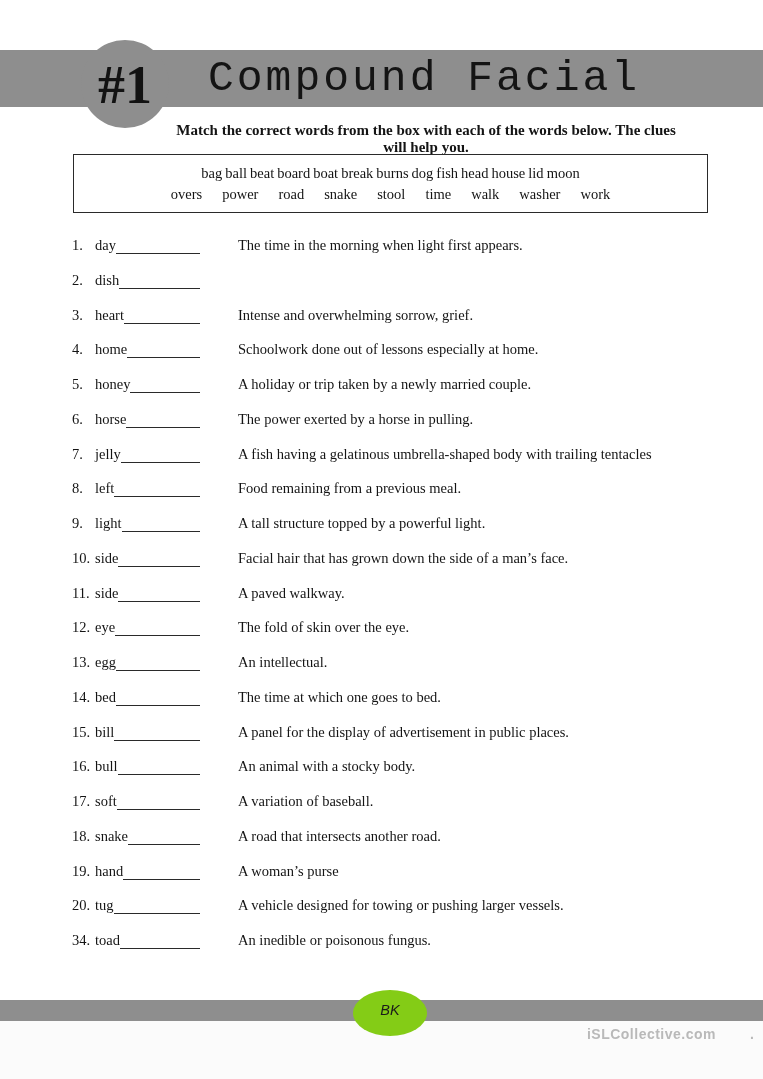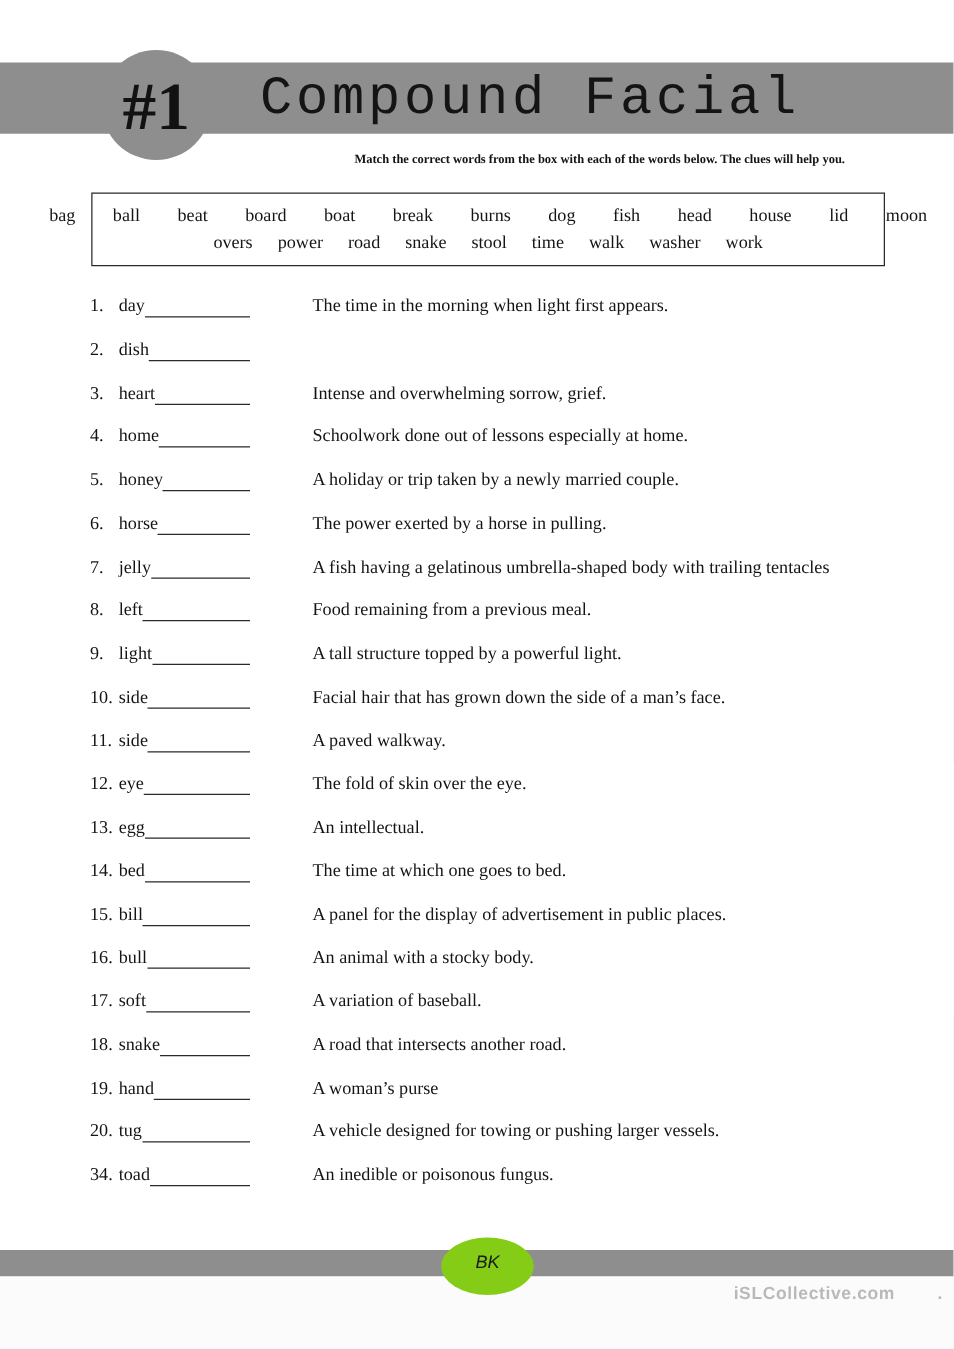--- a/index.html
+++ b/index.html
@@ -44,43 +44,43 @@
     font-family: "Liberation Mono", monospace;
     font-size: 43px;
     letter-spacing: 3px;
     color: #141414;
     white-space: nowrap;
   }
   .instruction {
     position: absolute;
     left: 176px; top: 122px;
     width: 500px;
-    text-align: right;
-    font-size: 10px;
+    text-align: center;
+    font-size: 15px;
     font-weight: bold;
     color: #141414;
   }
 
   
   .word-box {
     position: absolute;
     left: 73px; top: 154px;
     width: 635px; height: 59px;
     border: 1.5px solid #2a2a2a;
     box-sizing: border-box;
     display: flex; flex-direction: column;
     justify-content: center;
     gap: 3px;
   }
   .word-row {
     display: flex; justify-content: center;
     font-size: 14.5px;
     line-height: 18px;
   }
-  .word-row.row1 { gap: 30px; }
+  .word-row.row1 { gap: 3px; }
   .word-row.row2 { gap: 20px; }
 
   
   .list {
     position: absolute;
     left: 72px; top: 236px;
     width: 685px;
   }
   .item-row {
     display: flex;
@@ -94,21 +94,21 @@
     flex: none; width: 105px;
     display: flex; align-items: baseline;
   }
   .blank {
     flex: 1;
     border-bottom: 1.3px solid #2a2a2a;
     height: 14px;
     align-self: flex-end;
     margin-bottom: 1px;
   }
-  .def { flex: none; margin-left: 50px; white-space: nowrap; }
+  .def { flex: none; margin-left: 38px; white-space: nowrap; }
 
   
   .bottom-strip {
     position: absolute;
     left: 0; top: 1021px;
     width: 763px; height: 58px;
     background: #fbfbfb;
   }
   .footer-bar {
     position: absolute;

